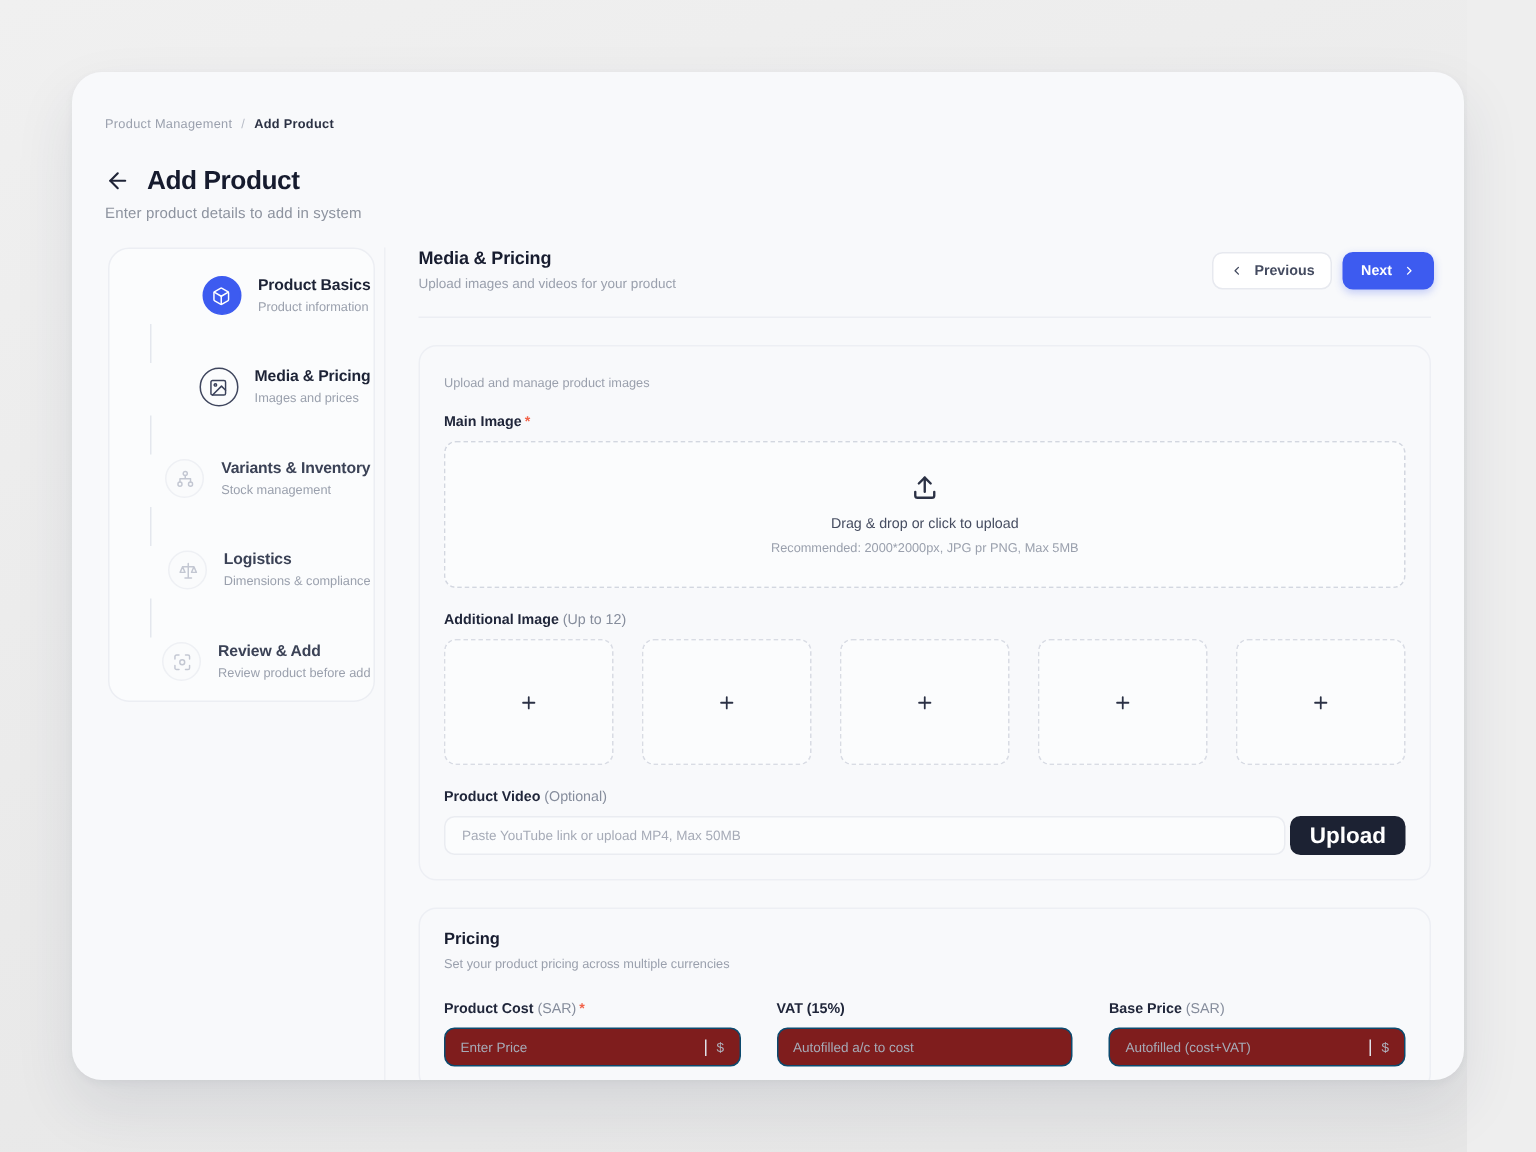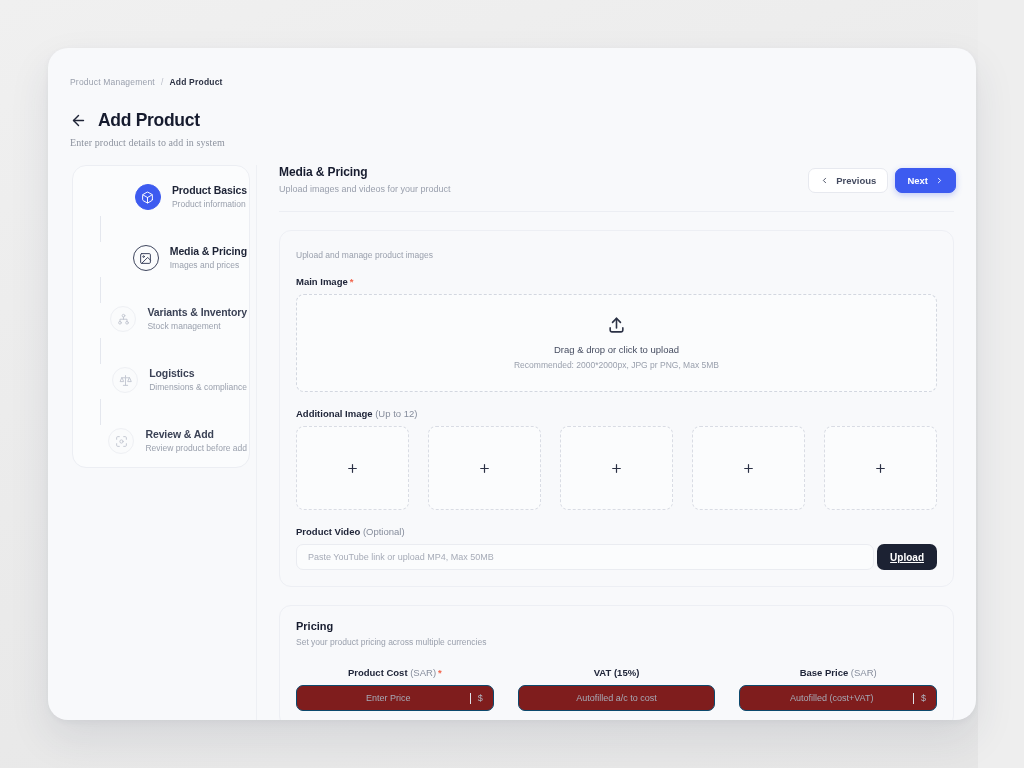--- a/index.html
+++ b/index.html
@@ -35,21 +35,21 @@
 
   
   .title-row {
     position: absolute; left: 22px; top: 62px;
     display: flex; align-items: center; gap: 11px;
   }
   .back-arrow { width: 17px; height: 17px; color: #1f2437; flex: none; }
   .page-title { font-size: 17.5px; font-weight: 700; color: #161b2e; letter-spacing: -.3px; }
   .page-sub {
     position: absolute; left: 22px; top: 89px;
-    font-size: 10px; color: #8d939f; letter-spacing: .1px; font-family: Liberation Serif, serif;
+    font-size: 10px; color: #8d939f; letter-spacing: .1px;
   }
 
   
   .stepper {
     position: absolute; left: 24px; top: 117px;
     width: 178px; height: 303px;
     background: #fbfcfd;
     border: 1px solid #eceef3;
     border-radius: 14px;
   }
@@ -143,25 +143,25 @@
 
   
   .video-row { display: flex; gap: 3px; align-items: center; justify-content: space-between; }
   .video-input {
     flex: 1; height: 26px; border: 1px solid #eaecf1; border-radius: 7px;
     background: #fbfcfd; display: flex; align-items: center; padding: 0 11px;
     font-size: 9px; color: #a6abb7;
   }
   .btn-upload {
     height: 26px; padding: 0 13px; border-radius: 7px; background: #1c2233; color: #fff;
-    font-size: 10px; font-weight: 600; display: flex; align-items: center; cursor: pointer; text-decoration: underline;
-  }
-
-  
-  .price-grid { display: flex; gap: 24px; margin-top: 4px; text-align: center; }
+    font-size: 15px; font-weight: 600; display: flex; align-items: center; cursor: pointer;
+  }
+
+  
+  .price-grid { display: flex; gap: 24px; margin-top: 4px; }
   .price-col { flex: 1; }
   .price-input {
     height: 26px; border: 1px solid #0c4a6e; border-radius: 7px; background: #7f1d1d;
     display: flex; align-items: center; padding: 0 10px;
     font-size: 9px; color: #a6abb7;
   }
   .price-input .ph { flex: 1; }
   .cur-suffix { display: flex; align-items: center; gap: 7px; color: #b0b5c0; font-size: 9px; }
   .cur-div { width: 1px; height: 11px; background: #dfe2e9; display: inline-block; }
 </style>

